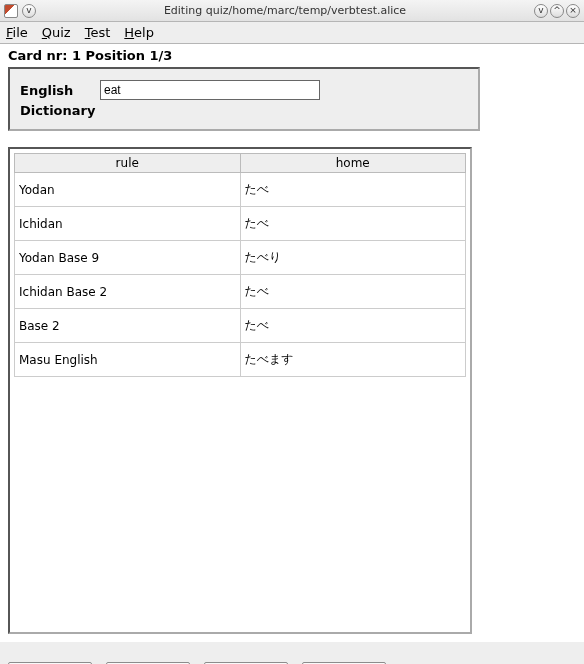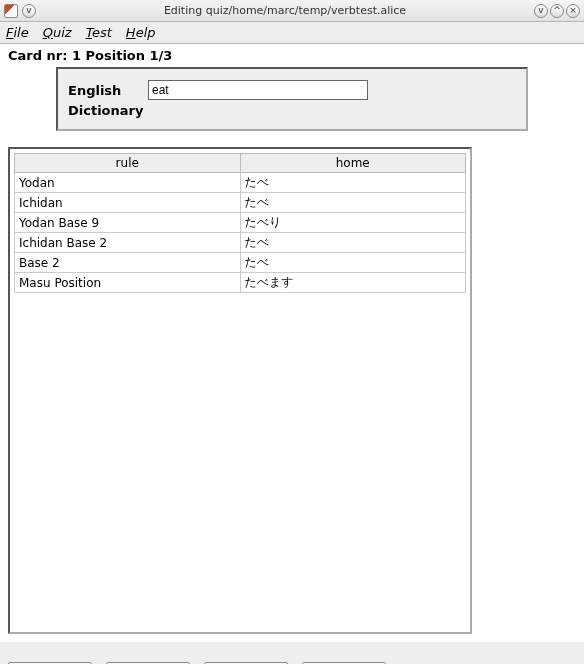--- a/index.html
+++ b/index.html
@@ -47,21 +47,20 @@
   
   .menubar {
     height: 22px;
     background: #eeeeee;
     border-bottom: 1px solid #b5b5b5;
     display: flex;
     align-items: center;
     padding: 0 6px;
     gap: 14px;
     font-size: 13px;
-    font-style: italic;
   }
   .menubar .menu-item { cursor: default; }
   .menubar .menu-item .ul { text-decoration: underline; }
 
   
   .content {
     padding: 2px 8px 8px 8px;
     background: #ffffff;
     height: calc(100% - 22px - 22px - 22px);
     display: flex;
@@ -70,21 +69,20 @@
   .card-label {
     font-size: 13px;
     font-weight: bold;
     padding: 2px 0 4px 0;
   }
   .topbox {
     border: 2px inset #aaa;
     background: #eeeeee;
     padding: 8px 10px;
     width: 472px;
-    margin-left: 48px;
   }
   .field-row { display: flex; align-items: center; gap: 6px; margin: 3px 0; }
   .field-label { width: 74px; font-size: 13px; font-weight: bold; }
   .field-input {
     width: 220px; height: 20px;
     border: 1px solid #666;
     background: #fff;
     font-size: 12px;
     padding: 1px 3px;
   }
@@ -105,21 +103,21 @@
   }
   table.grid th {
     background: #eeeeee;
     border: 1px solid #bbb;
     font-weight: normal;
     padding: 2px 4px;
     text-align: center;
   }
   table.grid td {
     border: 1px solid #ccc;
-    padding: 1px 4px;
+    padding: 8px 4px;
     height: 16px;
     background: #fff;
   }
   table.grid td:first-child { width: 50%; }
 
   
   .button-row {
     display: flex;
     gap: 14px;
     padding: 20px 8px 8px 8px;
@@ -195,21 +193,21 @@
           </tr>
           <tr>
             <td>Ichidan Base 2</td>
             <td>たべ</td>
           </tr>
           <tr>
             <td>Base 2</td>
             <td>たべ</td>
           </tr>
           <tr>
-            <td>Masu Position</td>
+            <td>Masu English</td>
             <td>たべます</td>
           </tr>
         </tbody>
     </table>
   </div>
 </div>
 
 <div class="button-row">
   <button class="btn">revious</button>
   <button class="btn">ext</button>

